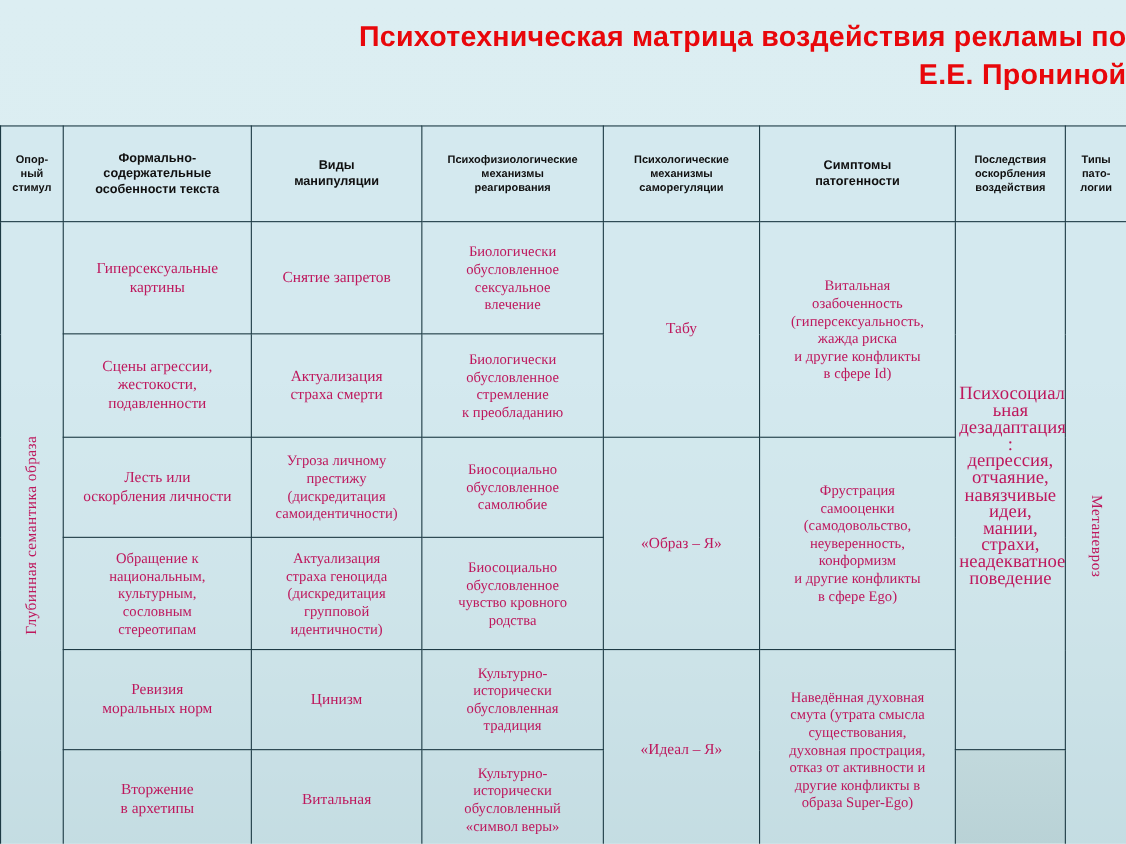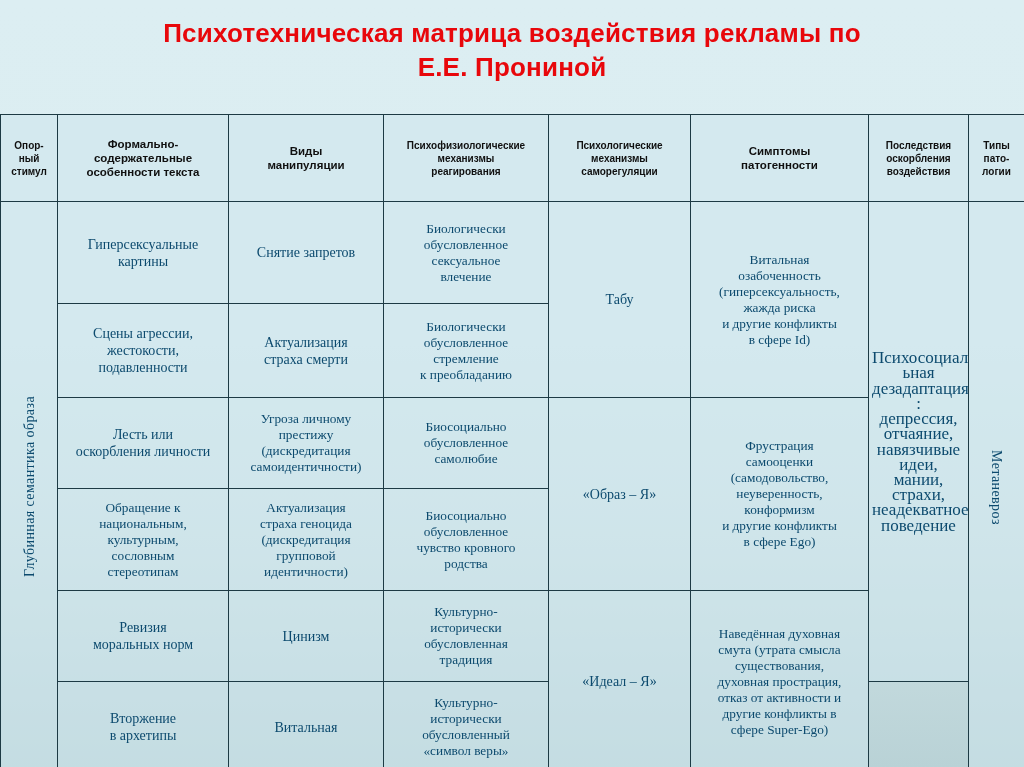--- a/index.html
+++ b/index.html
@@ -6,21 +6,21 @@
   body{
     width:1024px;height:767px;
     background:linear-gradient(180deg,#dceef2 0%,#dbedf1 45%,#cfe3e6 72%,#b9d2d6 100%);
     font-family:"Liberation Serif", serif;
     overflow:hidden;
   }
   #slide{position:relative;width:1024px;height:767px;box-sizing:border-box;}
 
   .title{
     position:absolute;left:0;top:16px;width:1024px;
-    text-align:center;
+    text-align:right;
     color:#e8070b;
     font-family:"Liberation Sans", sans-serif;
     font-weight:bold;
     font-size:26px;
     line-height:34px;
     letter-spacing:.2px;
   }
 
   table.matrix{
     position:absolute;left:0;top:114px;
@@ -42,21 +42,21 @@
     font-size:11.5px;
     line-height:14px;
     height:82px;
     color:#101010;
   }
   thead th.narrow{font-size:10px;line-height:13px;}
   tbody td{
     font-family:"Liberation Serif", serif;
     font-size:14px;
     line-height:17px;
-    color:#0c4a6e;
+    color:#be185d;
   }
   tbody td.small{font-size:13.3px;line-height:16px;}
   tbody td.tiny{font-size:17px;line-height:15.2px;}
 
   .vert-wrap{
     display:flex;align-items:center;justify-content:center;
     height:566px;
   }
   .vert-ccw{
     writing-mode:vertical-rl;
@@ -332,21 +332,21 @@
           <span>«Идеал – Я»</span>
         </td>
         <td rowspan="2" class="small">
           <div class="cell-lines">
             <span>Наведённая духовная</span>
             <span>смута (утрата смысла</span>
             <span>существования,</span>
             <span>духовная прострация,</span>
             <span>отказ от активности и</span>
             <span>другие конфликты в</span>
-            <span>сфере Super-Ego)</span>
+            <span>образа Super-Ego)</span>
           </div>
         </td>
       </tr>
 
       <tr style="height:91px">
         <td>
           <div class="cell-lines">
             <span>Вторжение</span>
             <span>в архетипы</span>
           </div>

